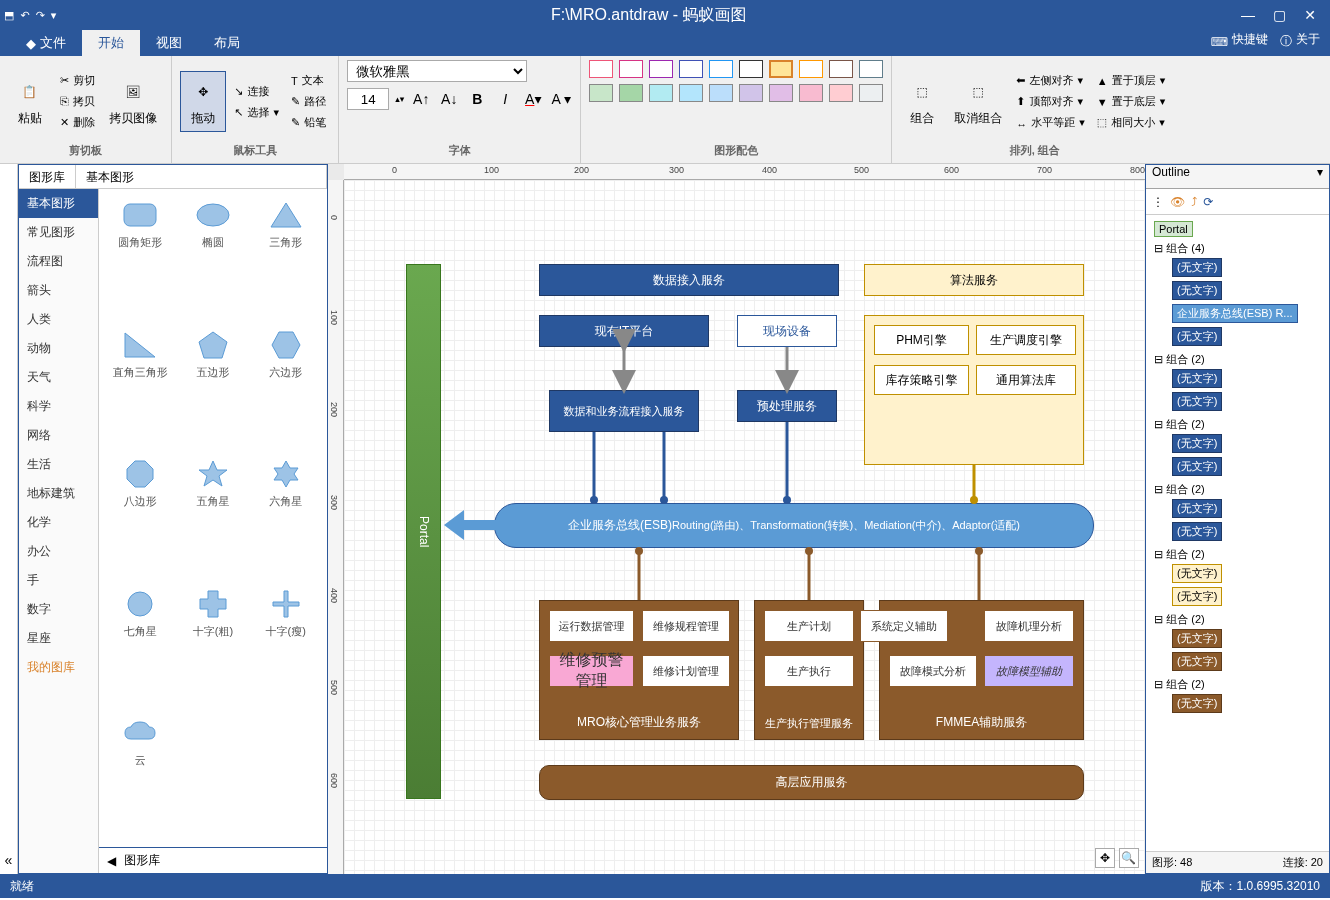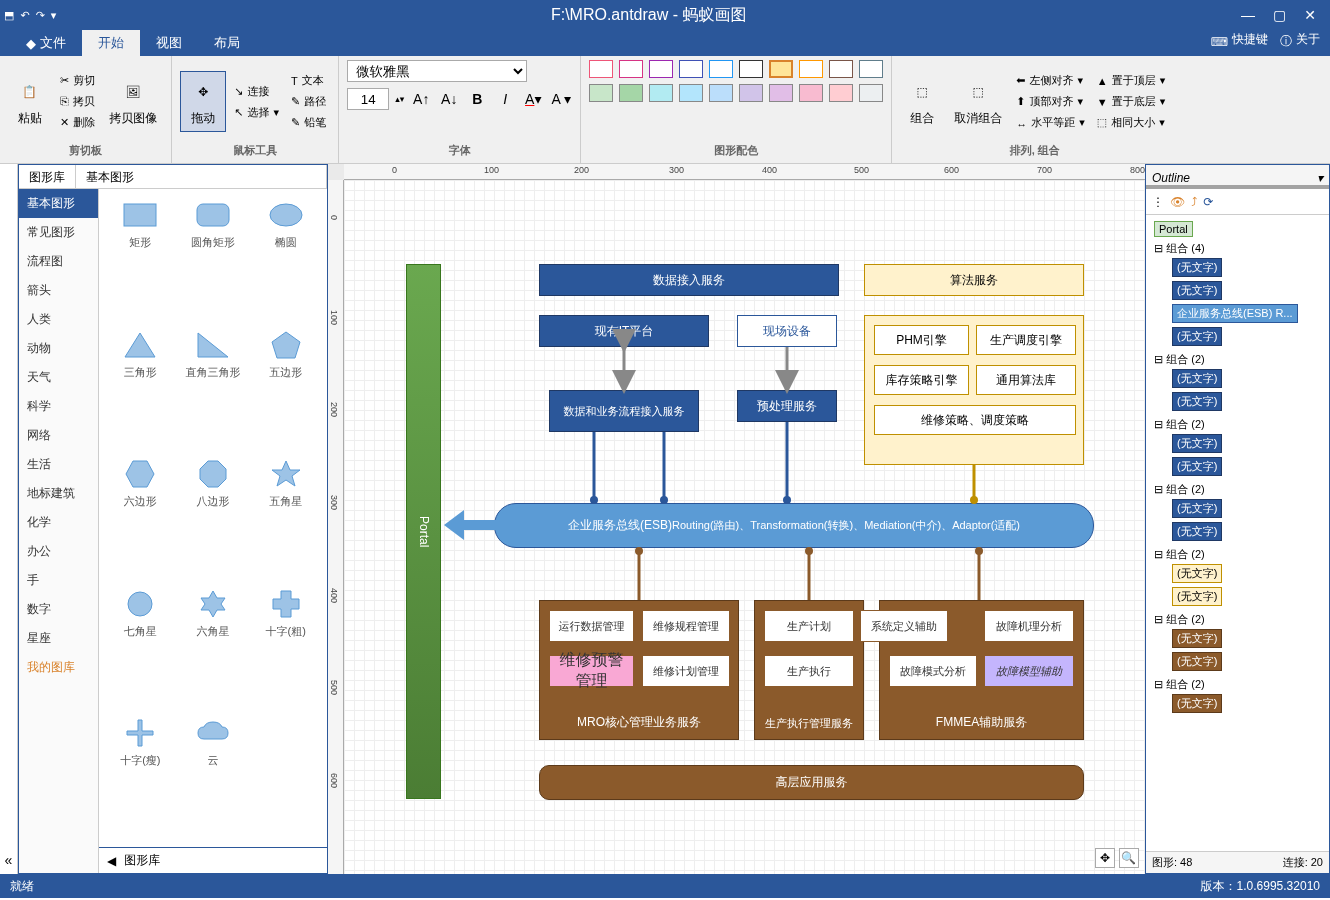--- a/index.html
+++ b/index.html
@@ -60,21 +60,21 @@
 .ruler-v span { position: absolute; left: 1px; writing-mode: vertical-rl; }
 .canvas { position: absolute; top: 16px; left: 16px; right: 0; bottom: 0; background: #fff; }
 .grid-bg { position: absolute; inset: 0; background-image: linear-gradient(#eee 1px, transparent 1px), linear-gradient(90deg, #eee 1px, transparent 1px); background-size: 10px 10px; }
 .diagram { position: absolute; inset: 0; }
 .dbox { position: absolute; border: 1px solid; display: flex; align-items: center; justify-content: center; text-align: center; font-size: 12px; padding: 2px; }
 .canvas-corner { position: absolute; bottom: 6px; right: 6px; display: flex; gap: 4px; }
 .canvas-corner span { width: 20px; height: 20px; border: 1px solid #aaa; background: #fff; display: flex; align-items: center; justify-content: center; cursor: pointer; }
 
 
 .outline { width: 185px; border: 1px solid #2b579a; background: #fff; display: flex; flex-direction: column; }
-.outline-header { height: 24px; display: flex; align-items: flex-end; padding: 0 6px; border-bottom: 4px solid #a3a3a3; background: #f5f5f5; font-size: 12px; font-style: italic; }
+.outline-header { height: 24px; display: flex; align-items: flex-start; padding: 0 6px; border-bottom: 1px solid #a3a3a3; background: #f5f5f5; font-size: 12px; }
 .outline-tools { height: 26px; border-bottom: 1px solid #ccc; display: flex; align-items: center; gap: 6px; padding: 0 6px; }
 .outline-tools span { cursor: pointer; }
 .outline-tree { flex: 1; overflow-y: auto; padding: 4px; font-size: 11px; }
 .tree-node { padding: 2px 0 2px 4px; }
 .tree-lbl { display: inline-block; padding: 1px 4px; border: 1px solid; }
 .tree-children { padding-left: 14px; }
 .outline-footer { height: 22px; border-top: 1px solid #ccc; display: flex; align-items: center; justify-content: space-between; padding: 0 6px; font-size: 11px; background: #f5f5f5; }
 
 
 .statusbar { height: 24px; background: #2b579a; color: #fff; display: flex; align-items: center; padding: 0 10px; font-size: 12px; gap: 9px; }
@@ -259,28 +259,20 @@
         <div class="cat-item">手</div>
         <div class="cat-item">数字</div>
         <div class="cat-item">星座</div>
         <div class="cat-item special">我的图库</div>
       </div>
       <div class="shapes-panel">
         <div class="shapes-grid">
           <div class="shape-item">
               <div class="shape-ico">
                 <svg width="34" height="24">
-                  <rect x="1" y="1" width="32" height="22" fill="#9dc3e6" stroke="#5b9bd5"></rect>
-                </svg>
-              </div>
-              <span class="shape-lbl">矩形</span>
-            </div>
-          <div class="shape-item">
-              <div class="shape-ico">
-                <svg width="34" height="24">
                   <rect x="1" y="1" width="32" height="22" rx="6" fill="#9dc3e6" stroke="#5b9bd5"></rect>
                 </svg>
               </div>
               <span class="shape-lbl">圆角矩形</span>
             </div>
           <div class="shape-item">
               <div class="shape-ico">
                 <svg width="34" height="24">
                   <ellipse cx="17" cy="12" rx="16" ry="11" fill="#9dc3e6" stroke="#5b9bd5"></ellipse>
                 </svg>
@@ -331,32 +323,32 @@
               <div class="shape-ico">
                 <svg width="30" height="28">
                   <polygon points="15,1 19,10 29,10 21,16 24,26 15,20 6,26 9,16 1,10 11,10" fill="#9dc3e6" stroke="#5b9bd5"></polygon>
                 </svg>
               </div>
               <span class="shape-lbl">五角星</span>
             </div>
           <div class="shape-item">
               <div class="shape-ico">
                 <svg width="28" height="28">
+                  <polygon points="14,1 18,8 26,8 22,14 26,20 18,20 14,27 10,20 2,20 6,14 2,8 10,8" fill="#9dc3e6" stroke="#5b9bd5"></polygon>
+                </svg>
+              </div>
+              <span class="shape-lbl">六角星</span>
+            </div>
+          <div class="shape-item">
+              <div class="shape-ico">
+                <svg width="28" height="28">
                   <circle cx="14" cy="14" r="12" fill="#9dc3e6" stroke="#5b9bd5"></circle>
                 </svg>
               </div>
               <span class="shape-lbl">七角星</span>
-            </div>
-          <div class="shape-item">
-              <div class="shape-ico">
-                <svg width="28" height="28">
-                  <polygon points="14,1 18,8 26,8 22,14 26,20 18,20 14,27 10,20 2,20 6,14 2,8 10,8" fill="#9dc3e6" stroke="#5b9bd5"></polygon>
-                </svg>
-              </div>
-              <span class="shape-lbl">六角星</span>
             </div>
           <div class="shape-item">
               <div class="shape-ico">
                 <svg width="28" height="28">
                   <polygon points="9,1 19,1 19,9 27,9 27,19 19,19 19,27 9,27 9,19 1,19 1,9 9,9" fill="#9dc3e6" stroke="#5b9bd5"></polygon>
                 </svg>
               </div>
               <span class="shape-lbl">十字(粗)</span>
             </div>
           <div class="shape-item">
@@ -414,21 +406,20 @@
         <div class="dbox" style="left:195px;top:84px;width:300px;height:32px;background:#2b579a;border-color:#1f3864;color:#fff;">数据接入服务</div>
         <div class="dbox" style="left:520px;top:84px;width:220px;height:32px;background:#fff2cc;border-color:#bf9000;">算法服务</div>
 
         <div class="dbox" style="left:195px;top:135px;width:170px;height:32px;background:#2b579a;border-color:#1f3864;color:#fff;">现有IT平台</div>
         <div class="dbox" style="left:393px;top:135px;width:100px;height:32px;background:#fff;border-color:#2b579a;color:#2b579a;">现场设备</div>
         <div class="dbox" style="left:520px;top:135px;width:220px;height:150px;background:#fff2cc;border-color:#bf9000;"></div>
         <div class="dbox" style="left:530px;top:145px;width:95px;height:30px;background:#fff;border-color:#bf9000;">PHM引擎</div>
         <div class="dbox" style="left:632px;top:145px;width:100px;height:30px;background:#fff;border-color:#bf9000;">生产调度引擎</div>
         <div class="dbox" style="left:530px;top:185px;width:95px;height:30px;background:#fff;border-color:#bf9000;">库存策略引擎</div>
         <div class="dbox" style="left:632px;top:185px;width:100px;height:30px;background:#fff;border-color:#bf9000;">通用算法库</div>
-        <div class="dbox" style="left:530px;top:225px;width:202px;height:30px;background:#fff;border-color:#bf9000;">维修策略、调度策略</div>
 
         <div class="dbox" style="left:205px;top:210px;width:150px;height:42px;background:#2b579a;border-color:#1f3864;color:#fff;font-size:11px;">数据和业务流程接入服务</div>
         <div class="dbox" style="left:393px;top:210px;width:100px;height:32px;background:#2b579a;border-color:#1f3864;color:#fff;">预处理服务</div>
 
         <div class="dbox" style="left:150px;top:323px;width:600px;height:45px;background:#5b9bd5;border-color:#2b579a;color:#fff;border-radius:22px;font-size:12px;flex-direction:row;">
           <div>企业服务总线(ESB)</div>
             <div style="font-size:11px;">Routing(路由)、Transformation(转换)、Mediation(中介)、Adaptor(适配)</div>
         </div>
         <svg style="position:absolute;left:100px;top:330px;" width="55" height="30">
             <polygon points="0,15 20,0 20,10 55,10 55,20 20,20 20,30" fill="#5b9bd5"></polygon>

